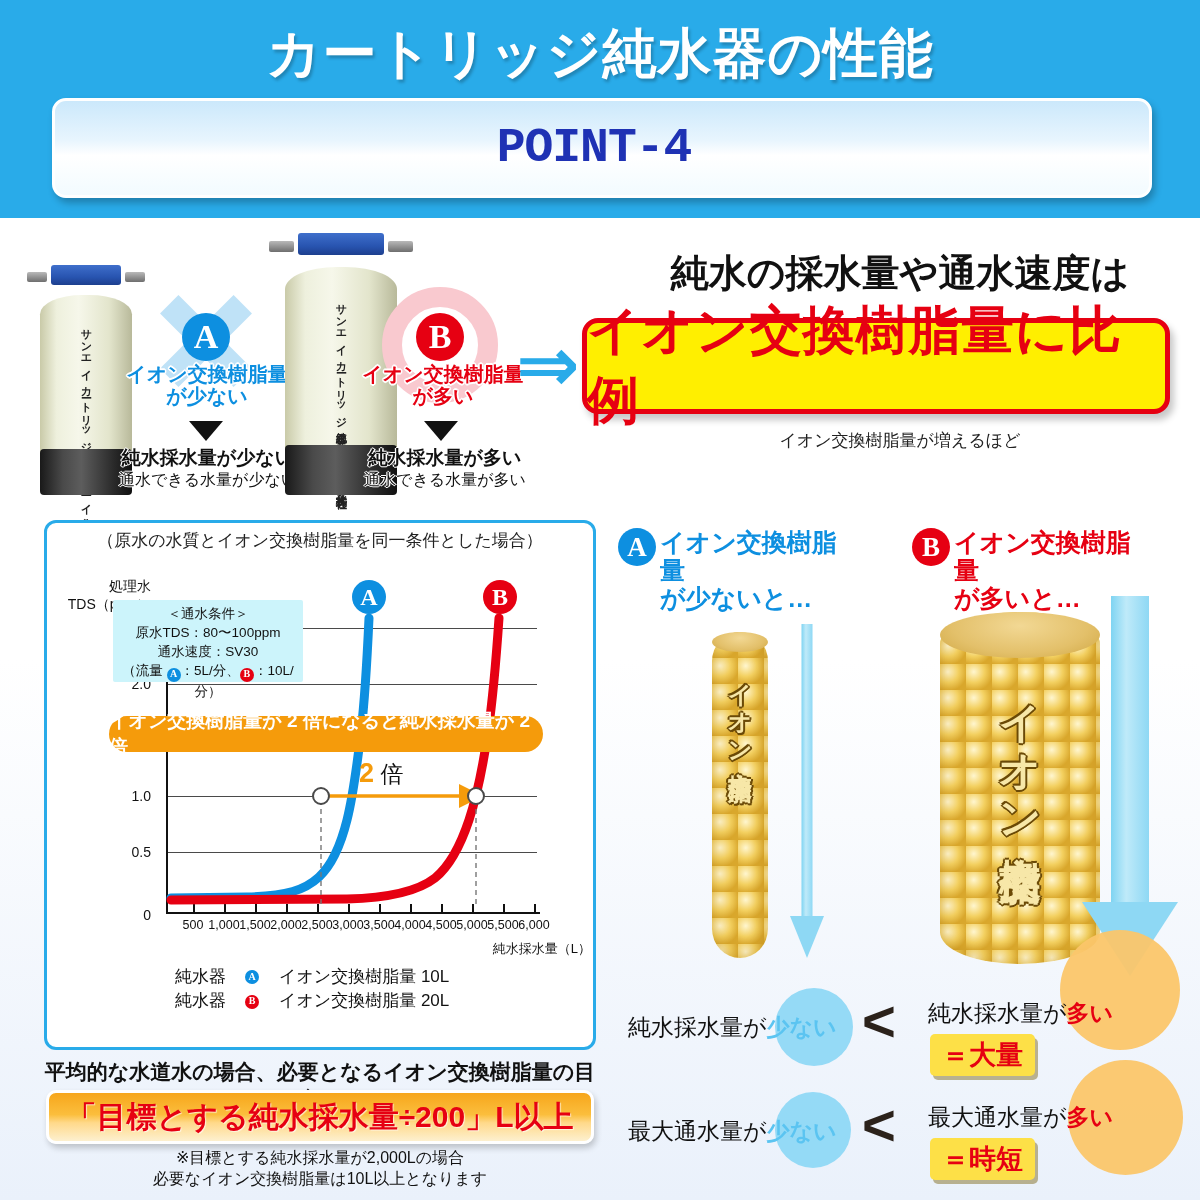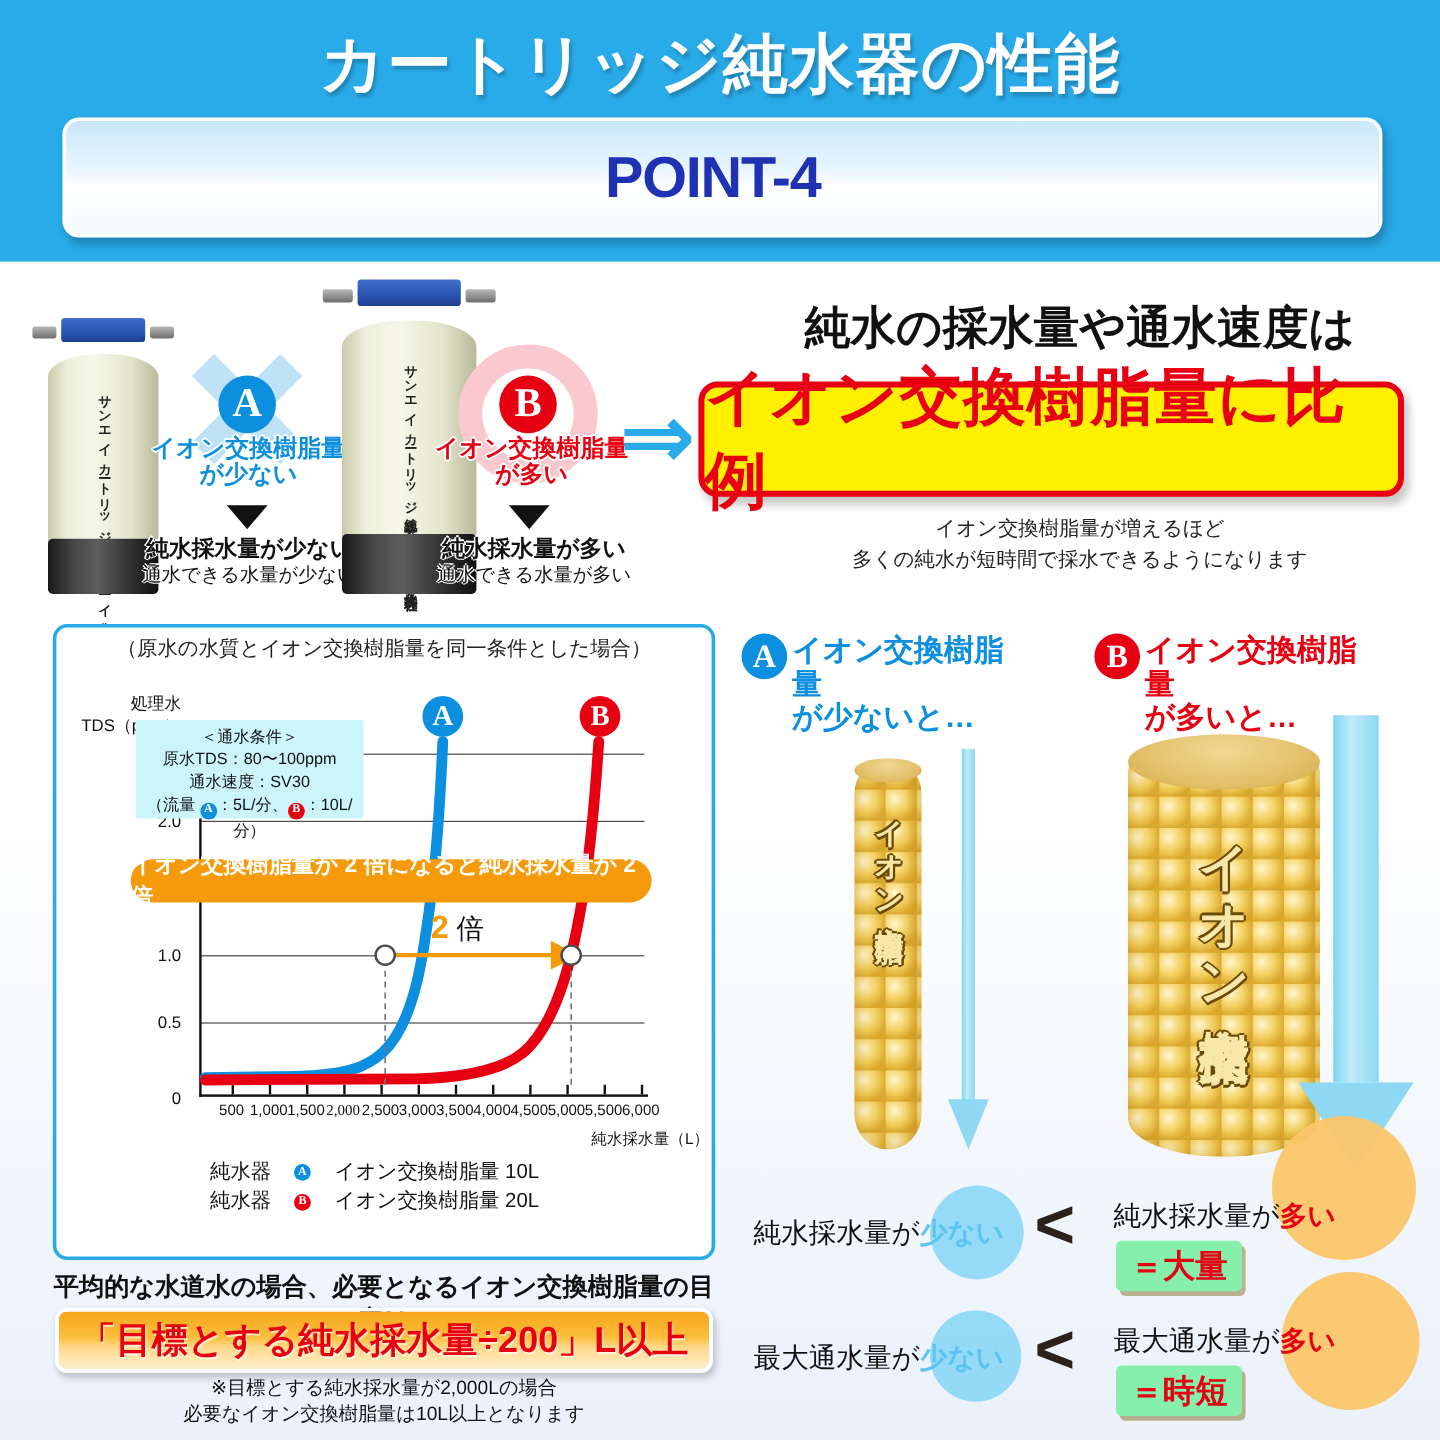--- a/index.html
+++ b/index.html
@@ -32,21 +32,21 @@
     border-radius: 14px;
     border: 3px solid #ffffff;
     background: linear-gradient(180deg,#cbe8fb 0%, #e8f5fe 42%, #ffffff 58%, #f2fbff 100%);
     box-shadow: 3px 5px 7px rgba(0,0,0,.25);
     display: flex; align-items: center; justify-content: center;
     overflow: hidden;
   }
   .point-num {
     font-size: 48px; font-weight: bold; color: #1f32b4;
     letter-spacing: -1px; margin-right: 16px;
-    font-family: Liberation Sans, sans-serif;
+    font-family: Liberation Mono, monospace;
     text-align: right;
   }
   .point-text {
     font-size: 64px; font-weight: bold; color: #0d1f9c;
     letter-spacing: 1px;
     text-shadow: 2px 2px 2px rgba(255,255,255,.8);
   }
 
   
   .products { position: absolute; left: 0; top: 225px; width: 600px; height: 285px; }
@@ -330,21 +330,21 @@
     background: #fbc66a; opacity: .95;
   }
   .lt-sign {
     position: absolute; font-size: 58px; font-weight: bold; color: #2b221b;
     font-family: "Liberation Sans", sans-serif; line-height: 1;
   }
   .cmp-right { position: absolute; font-size: 23px; color: #111; white-space: nowrap; }
   .cmp-right b { color: #e60012; }
   .yellow-tag {
     position: absolute;
-    background: #86efac; border-radius: 5px;
+    background: #fde047; border-radius: 5px;
     padding: 3px 12px;
     font-size: 27px; font-weight: bold; color: #e60012;
     box-shadow: 3px 4px 0 rgba(120,95,10,.45);
   }
 </style>
 </head>
 <body>
 
 <div class="header">
   <div class="header-title">カートリッジ純水器の性能</div>
@@ -404,21 +404,20 @@
   </div>
 </div>
 
 <div class="msg-head">純水の採水量や通水速度は</div>
 <div class="blue-arrow">⇒</div>
 <div class="yellow-banner">
   <span>イオン交換樹脂量に比例</span>
 </div>
 <div class="msg-sub">
   <span>イオン交換樹脂量が増えるほど</span><br>
-  <span>多くの純水が短時間で採水できるようになります</span>
 </div>
 
 <div class="chart-panel">
   <div class="chart-subtitle">（原水の水質とイオン交換樹脂量を同一条件とした場合）</div>
 
   <div class="plot">
 
     <div class="y-axis-label">
       <span>処理水</span><br>
       <span>TDS（ppm）</span>
@@ -449,21 +448,21 @@
     <div class="tickmark" style="left:332px; top:352px;"></div>
     <div class="tickmark" style="left:363px; top:352px;"></div>
     <div class="tickmark" style="left:394px; top:352px;"></div>
     <div class="tickmark" style="left:425px; top:352px;"></div>
     <div class="tickmark" style="left:456px; top:352px;"></div>
     <div class="tickmark" style="left:487px; top:352px;"></div>
 
     <div class="xtick" style="left:146px; top:366px;">500</div>
     <div class="xtick" style="left:177px; top:366px;">1,000</div>
     <div class="xtick" style="left:208px; top:366px;">1,500</div>
-    <div class="xtick" style="left:239px; top:366px;font-family:Liberation Serif, serif;">2,000</div>
+    <div class="xtick" style="left:239px; top:366px;">2,000</div>
     <div class="xtick" style="left:270px; top:366px;">2,500</div>
     <div class="xtick" style="left:301px; top:366px;">3,000</div>
     <div class="xtick" style="left:332px; top:366px;">3,500</div>
     <div class="xtick" style="left:363px; top:366px;">4,000</div>
     <div class="xtick" style="left:394px; top:366px;">4,500</div>
     <div class="xtick" style="left:425px; top:366px;">5,000</div>
     <div class="xtick" style="left:456px; top:366px;">5,500</div>
     <div class="xtick" style="left:487px; top:366px;">6,000</div>
 
     <div class="x-axis-label" style="top:388px;">純水採水量（L）</div>

